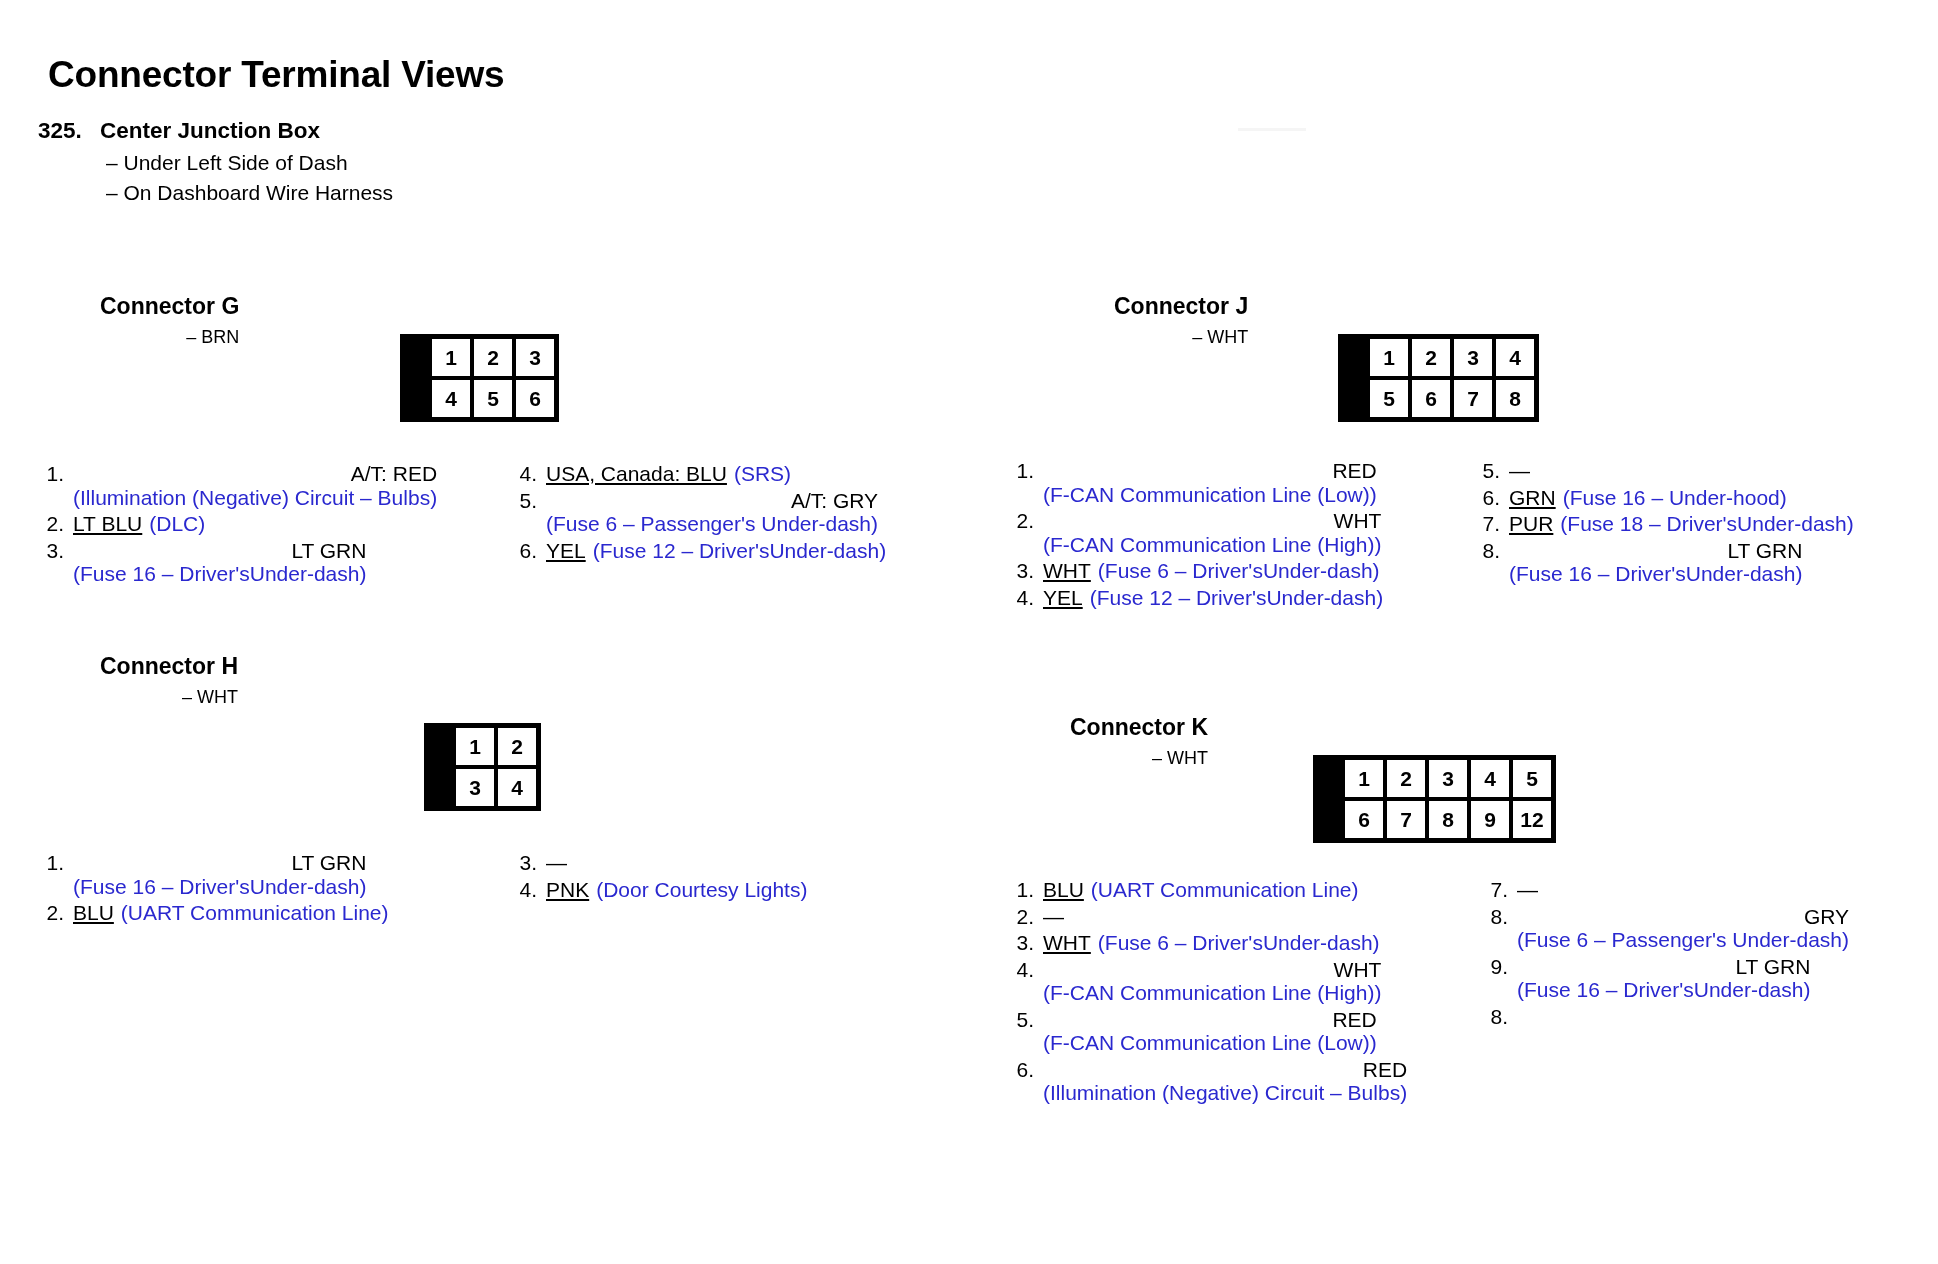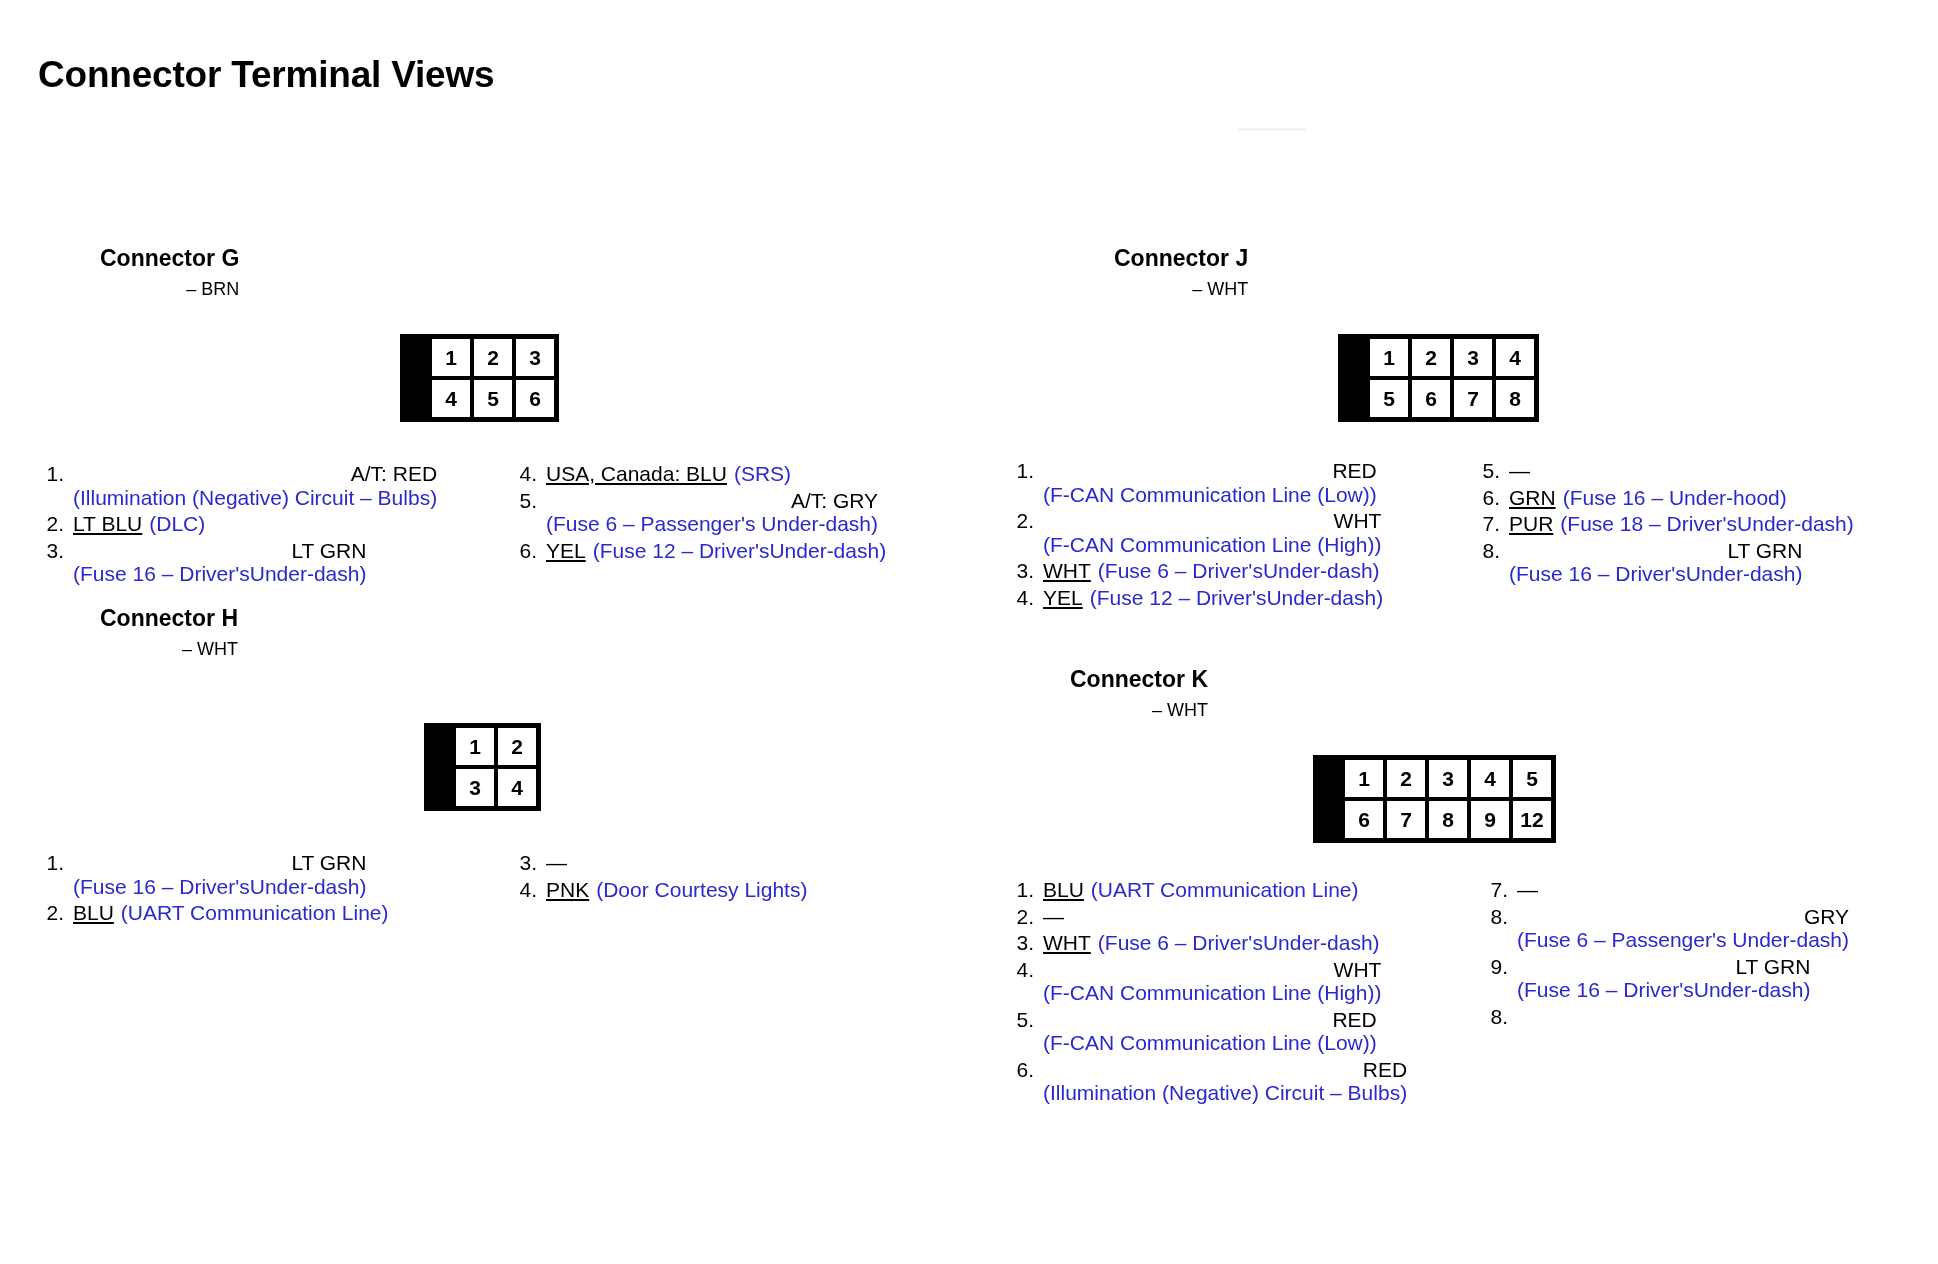--- a/index.html
+++ b/index.html
@@ -14,21 +14,21 @@
     font-family: "Liberation Sans", sans-serif;
     color: #000000;
     overflow: hidden;
   }
 
   .page { position: relative; width: 1938px; height: 1264px; }
 
   
   #doc-title {
     position: absolute;
-    left: 38px;
+    left: 48px;
     top: 54px;
     font-size: 37px;
     font-weight: bold;
     letter-spacing: -0.2px;
   }
   #section-block {
     position: absolute;
     left: 38px;
     top: 118px;
   }
@@ -42,21 +42,21 @@
   .section-name { }
   .section-sub {
     font-size: 21px;
     font-weight: normal;
     margin-left: 68px;
     margin-top: 6.5px;
     white-space: nowrap;
   }
 
   
-  .connector { position: absolute; }
+  .connector { position: absolute; margin-top: 48px; }
   .conn-title {
     font-size: 23px;
     font-weight: bold;
     white-space: nowrap;
   }
   .conn-color {
     font-size: 18px;
     font-weight: normal;
     margin-left: 27px;
     margin-top: 7px;
@@ -133,20 +133,28 @@
     opacity: 0.75;
   }
 </style>
 </head>
 <body>
 
 <div class="page">
 
   <div id="doc-title">Connector Terminal Views</div>
 
+  <div id="section-block">
+    <div class="section-line">
+      <span class="section-num">325.</span>
+      <span class="section-name">Center Junction Box</span>
+    </div>
+    <div class="section-sub">– Under Left Side of Dash</div>
+    <div class="section-sub">– On Dashboard Wire Harness</div>
+  </div>
 
   <div class="scan-artifact" style="left:1238px; top:128px; width:68px; height:3px;"></div>
 
   <div class="connector" style="left:100px; top:245px;">
     <div class="conn-title">Connector G</div>
     <div class="conn-color">– BRN</div>
   </div>
   <div class="diagram" id="diagram-g" style="left:400px; top:334px;">
     <div class="diagram-tab"></div>
     <div class="diagram-rows">

